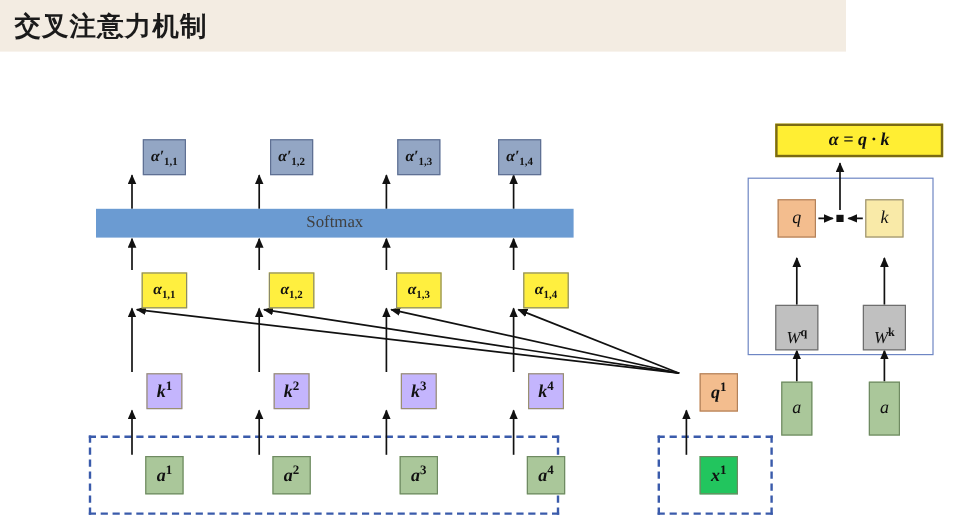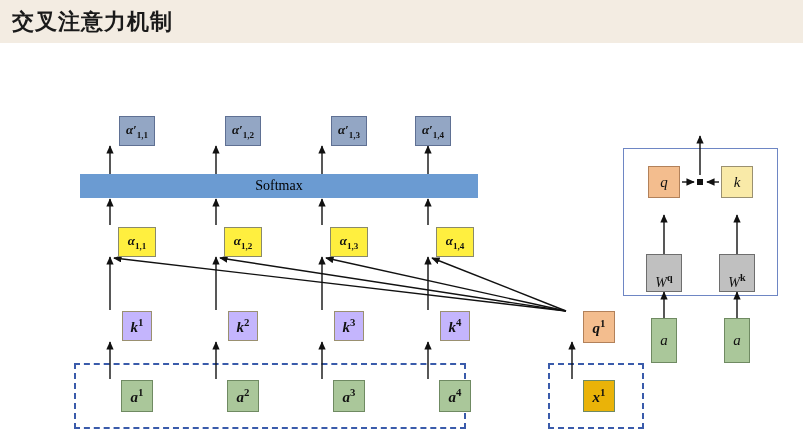--- a/index.html
+++ b/index.html
@@ -8,21 +8,21 @@
     width: 803px; height: 441px;
     background: #ffffff;
     font-family: "Liberation Sans", sans-serif;
     overflow: hidden;
   }
   #root { position: relative; width: 803px; height: 441px; background: #ffffff; }
 
   
   .header {
     position: absolute; left: 0; top: 0;
-    width: 803px; height: 43px;
+    width: 705px; height: 43px;
     background: #f3ece2;
   }
   .header-title {
     position: absolute; left: 12px; top: 7px;
     font-size: 22px; font-weight: 700; color: #1a1a1a;
     letter-spacing: 1px;
     font-family: "DejaVu Sans", "Liberation Sans", sans-serif;
   }
 
   
@@ -56,32 +56,32 @@
     background: #aac79a; border: 1px solid #6f8a62;
     font-size: 15px;
   }
   .n-q {
     width: 32px; height: 32px;
     background: #f3bd8e; border: 1px solid #b2815a;
     font-size: 15px;
   }
   .n-x {
     width: 32px; height: 32px;
-    background: #eab308; border: 1px solid #6f8a62;
+    background: #22c55e; border: 1px solid #6f8a62;
     font-size: 15px;
   }
 
   
   .softmax {
     position: absolute;
     left: 80px; top: 174px; width: 398px; height: 24px;
     background: #6b9bd2;
     display: flex; align-items: center; justify-content: center;
     font-family: "Liberation Serif", "DejaVu Serif", serif;
-    font-size: 14px; color: #000000;
+    font-size: 14px; color: #404040;
     z-index: 4;
   }
 
   
   .dashed-box {
     position: absolute;
     border: 2px dashed #3a5bab;
     z-index: 1;
   }
 
@@ -252,20 +252,21 @@
 
   <div class="dashed-box" style="left:548px; top:363px; width:96px; height:66px;"></div>
 
   <div class="node n-q" style="left:556px; top:311px;">
     <span><span>q</span><sup class="exp">1</sup></span>
   </div>
   <div class="node n-x" style="left:556px; top:380px;">
     <span><span>x</span><sup class="exp">1</sup></span>
   </div>
 
+  <div class="formula-box">α = q · k</div>
   <div class="panel-border"></div>
 
   <div class="n-qk orange" style="left:648px; top:166px;">
     <span>q</span>
   </div>
   <div class="n-qk cream" style="left:721px; top:166px;">
     <span>k</span>
   </div>
   <div class="dotnode" style="left:697px; top:179px;"></div>
 

